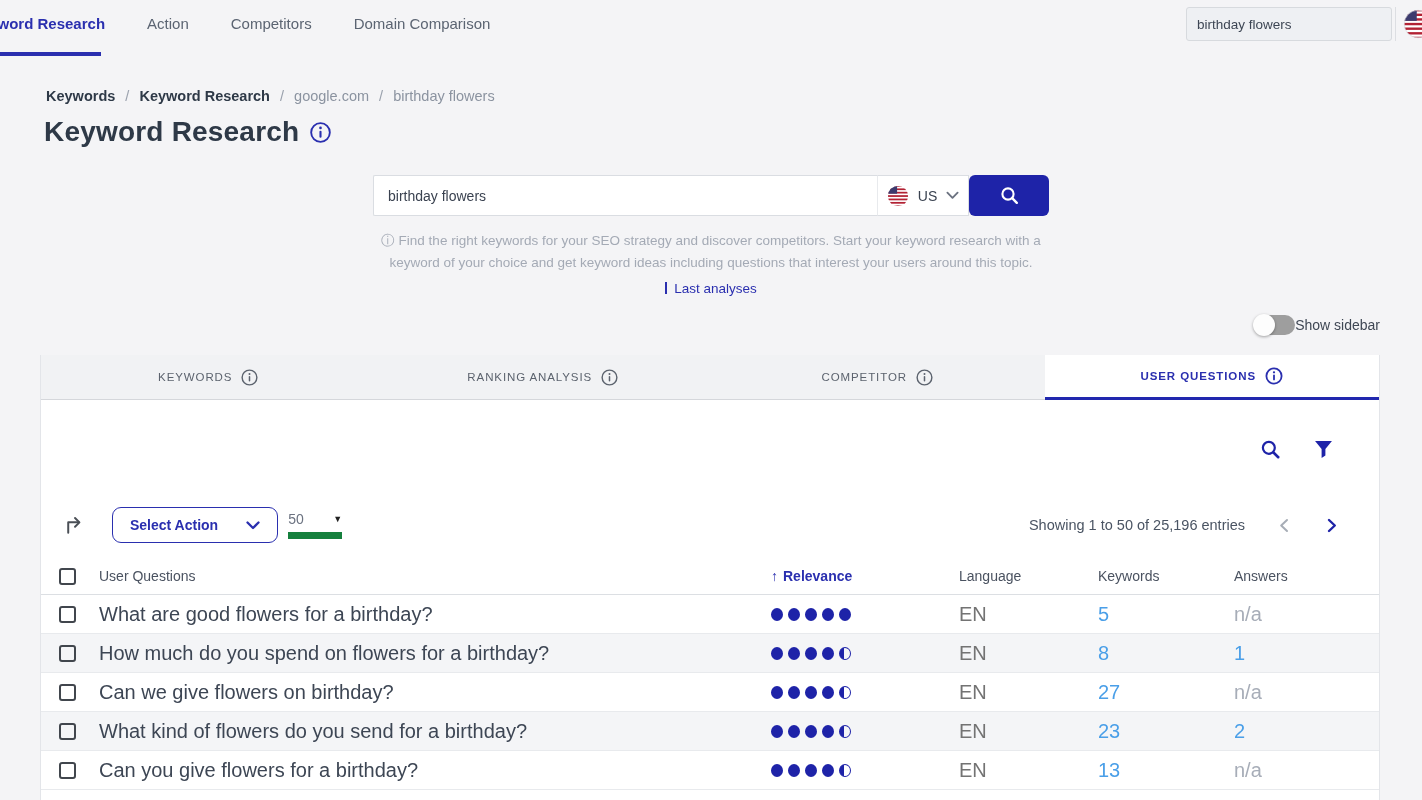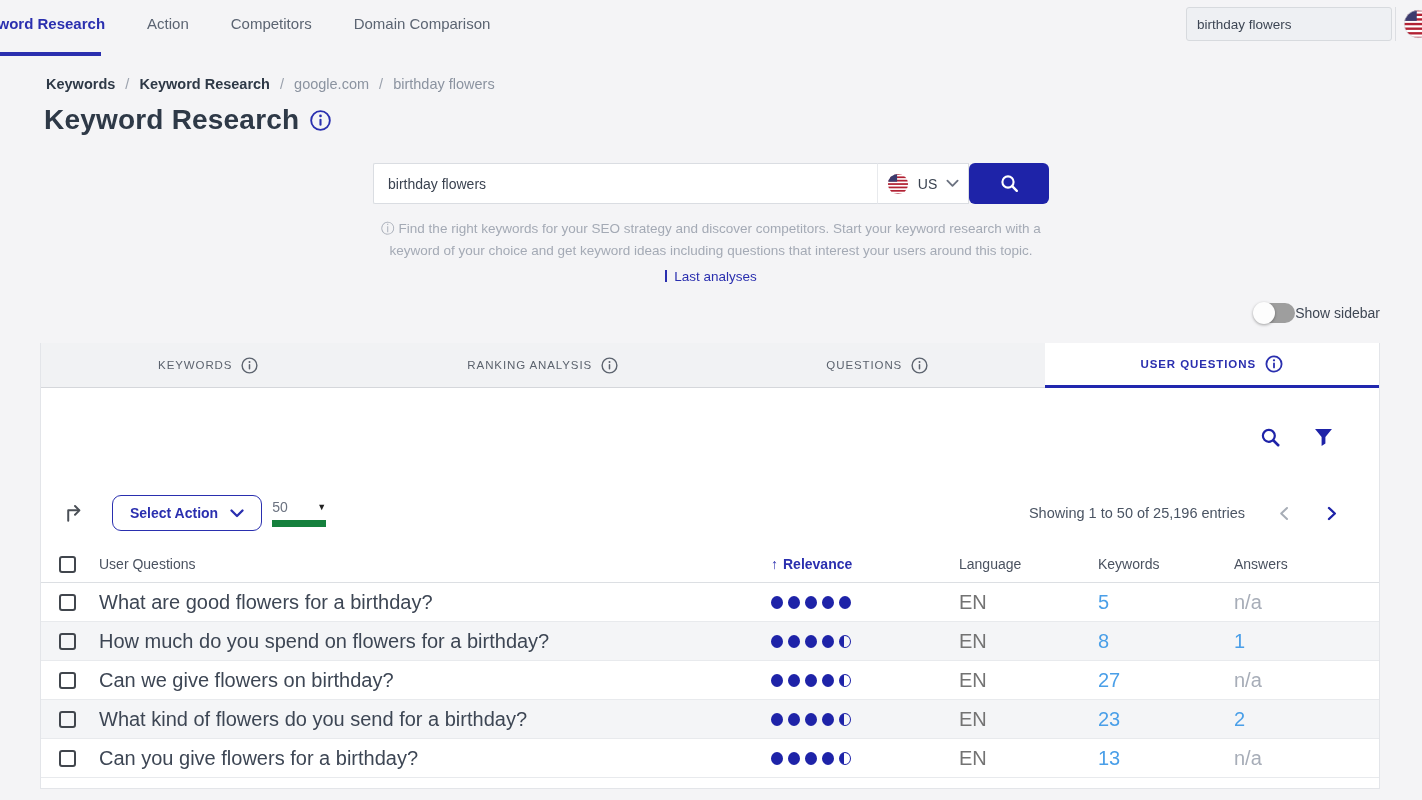--- a/index.html
+++ b/index.html
@@ -12,21 +12,21 @@
   .topnav .nav-item { color:#5b6472; cursor:pointer; white-space:nowrap; }
   .topnav .nav-item.active { color:#2A2FAF; font-weight:600; margin-left:-30px; }
   .nav-underline { position:absolute; left:0; top:52px; width:101px; height:4px; background:#2A2FAF; }
   .topbar-search { position:absolute; left:1186px; top:7px; display:flex; align-items:center; }
   .topbar-search input { width:206px; height:34px; background:#eef0f3; border:1px solid #d7dade;
     border-radius:3px; padding:0 10px; font-size:13.5px; color:#3d4654; font-family:inherit; }
   .topbar-divider { width:1px; height:34px; background:#dcdee2; margin-left:3px; }
   .topbar-flag { margin-left:7px; width:30px; height:30px; flex:none; }
 
   
-  .breadcrumb { margin:16px 0 0 46px; font-size:14.5px; color:#8b93a0; }
+  .breadcrumb { margin:28px 0 0 46px; font-size:14.5px; color:#8b93a0; }
   .breadcrumb .crumb-strong { color:#2e3947; font-weight:600; }
   .breadcrumb .sep { margin:0 6px; color:#9aa1ad; }
   .crumb { cursor:pointer; }
   .page-title-row { display:flex; align-items:center; gap:11px; margin:12px 0 0 44px; }
   .page-title { font-size:28px; font-weight:600; color:#2e3947; letter-spacing:0.2px; }
 
   
   .search-block { width:676px; margin:27px auto 0 auto; display:flex; height:41px; }
   .kw-input { flex:1; border:1px solid #dadde2; border-right:none; background:#fff;
     padding:0 14px; font-size:14px; color:#3a4250; font-family:inherit; border-radius:2px 0 0 2px; }
@@ -57,21 +57,21 @@
     font-size:11.5px; letter-spacing:0.9px; color:#5c636e; background:#f1f2f4;
     border-bottom:1px solid #d5d7db; cursor:pointer; }
   .tab.active { background:#fff; color:#2A2FAF; font-weight:700; border-bottom:3px solid #2128AE; }
 
   .icons-row { display:flex; justify-content:flex-end; align-items:center; gap:33px;
     margin-top:36px; padding-right:46px; height:26px; }
   .icons-row .tool-icon { cursor:pointer; }
 
   .action-row { display:flex; align-items:center; margin-top:44px; padding:0 40px 0 22px; height:38px; }
   .export-icon { cursor:pointer; flex:none; }
-  .select-action { margin-left:26px; display:flex; align-items:center; gap:12px;
+  .select-action { margin-left:26px; display:flex; align-items:center; gap:28px;
     border:1.5px solid #2A2FAF; border-radius:9px; padding:9px 17px; color:#2A2FAF;
     font-size:14px; font-weight:700; background:#fff; cursor:pointer; }
   .page-size { margin-left:10px; width:54px; display:flex; align-items:center; justify-content:space-between;
     border-bottom:7px solid #15803d; padding-bottom:5px; cursor:pointer; }
   .page-size .val { font-size:14px; color:#6b7280; }
   .page-size .tri { font-size:9px; color:#222; }
   .action-spacer { flex:1; }
   .showing-text { font-size:14.5px; color:#4a5463; }
   .page-prev { margin-left:32px; cursor:default; display:flex; }
   .page-next { margin-left:34px; cursor:pointer; display:flex; }
@@ -213,21 +213,21 @@
     </div>
     <div class="tab">
       <span>RANKING ANALYSIS</span>
       <svg width="17" height="17" viewBox="0 0 18 18">
         <circle cx="9" cy="9" r="7.8" fill="none" stroke="currentColor" stroke-width="1.5"></circle>
         <circle cx="9" cy="5.3" r="1.05" fill="currentColor"></circle>
           <rect x="8.2" y="7.5" width="1.6" height="5.8" rx="0.8" fill="currentColor"></rect>
       </svg>
     </div>
     <div class="tab">
-      <span>QUESTIONS</span>
+      <span>COMPETITOR</span>
       <svg width="17" height="17" viewBox="0 0 18 18">
         <circle cx="9" cy="9" r="7.8" fill="none" stroke="currentColor" stroke-width="1.5"></circle>
         <circle cx="9" cy="5.3" r="1.05" fill="currentColor"></circle>
           <rect x="8.2" y="7.5" width="1.6" height="5.8" rx="0.8" fill="currentColor"></rect>
       </svg>
     </div>
     <div class="tab active">
       <span>USER QUESTIONS</span>
       <svg width="18" height="18" viewBox="0 0 18 18">
         <circle cx="9" cy="9" r="7.6" fill="none" stroke="currentColor" stroke-width="1.8"></circle>

